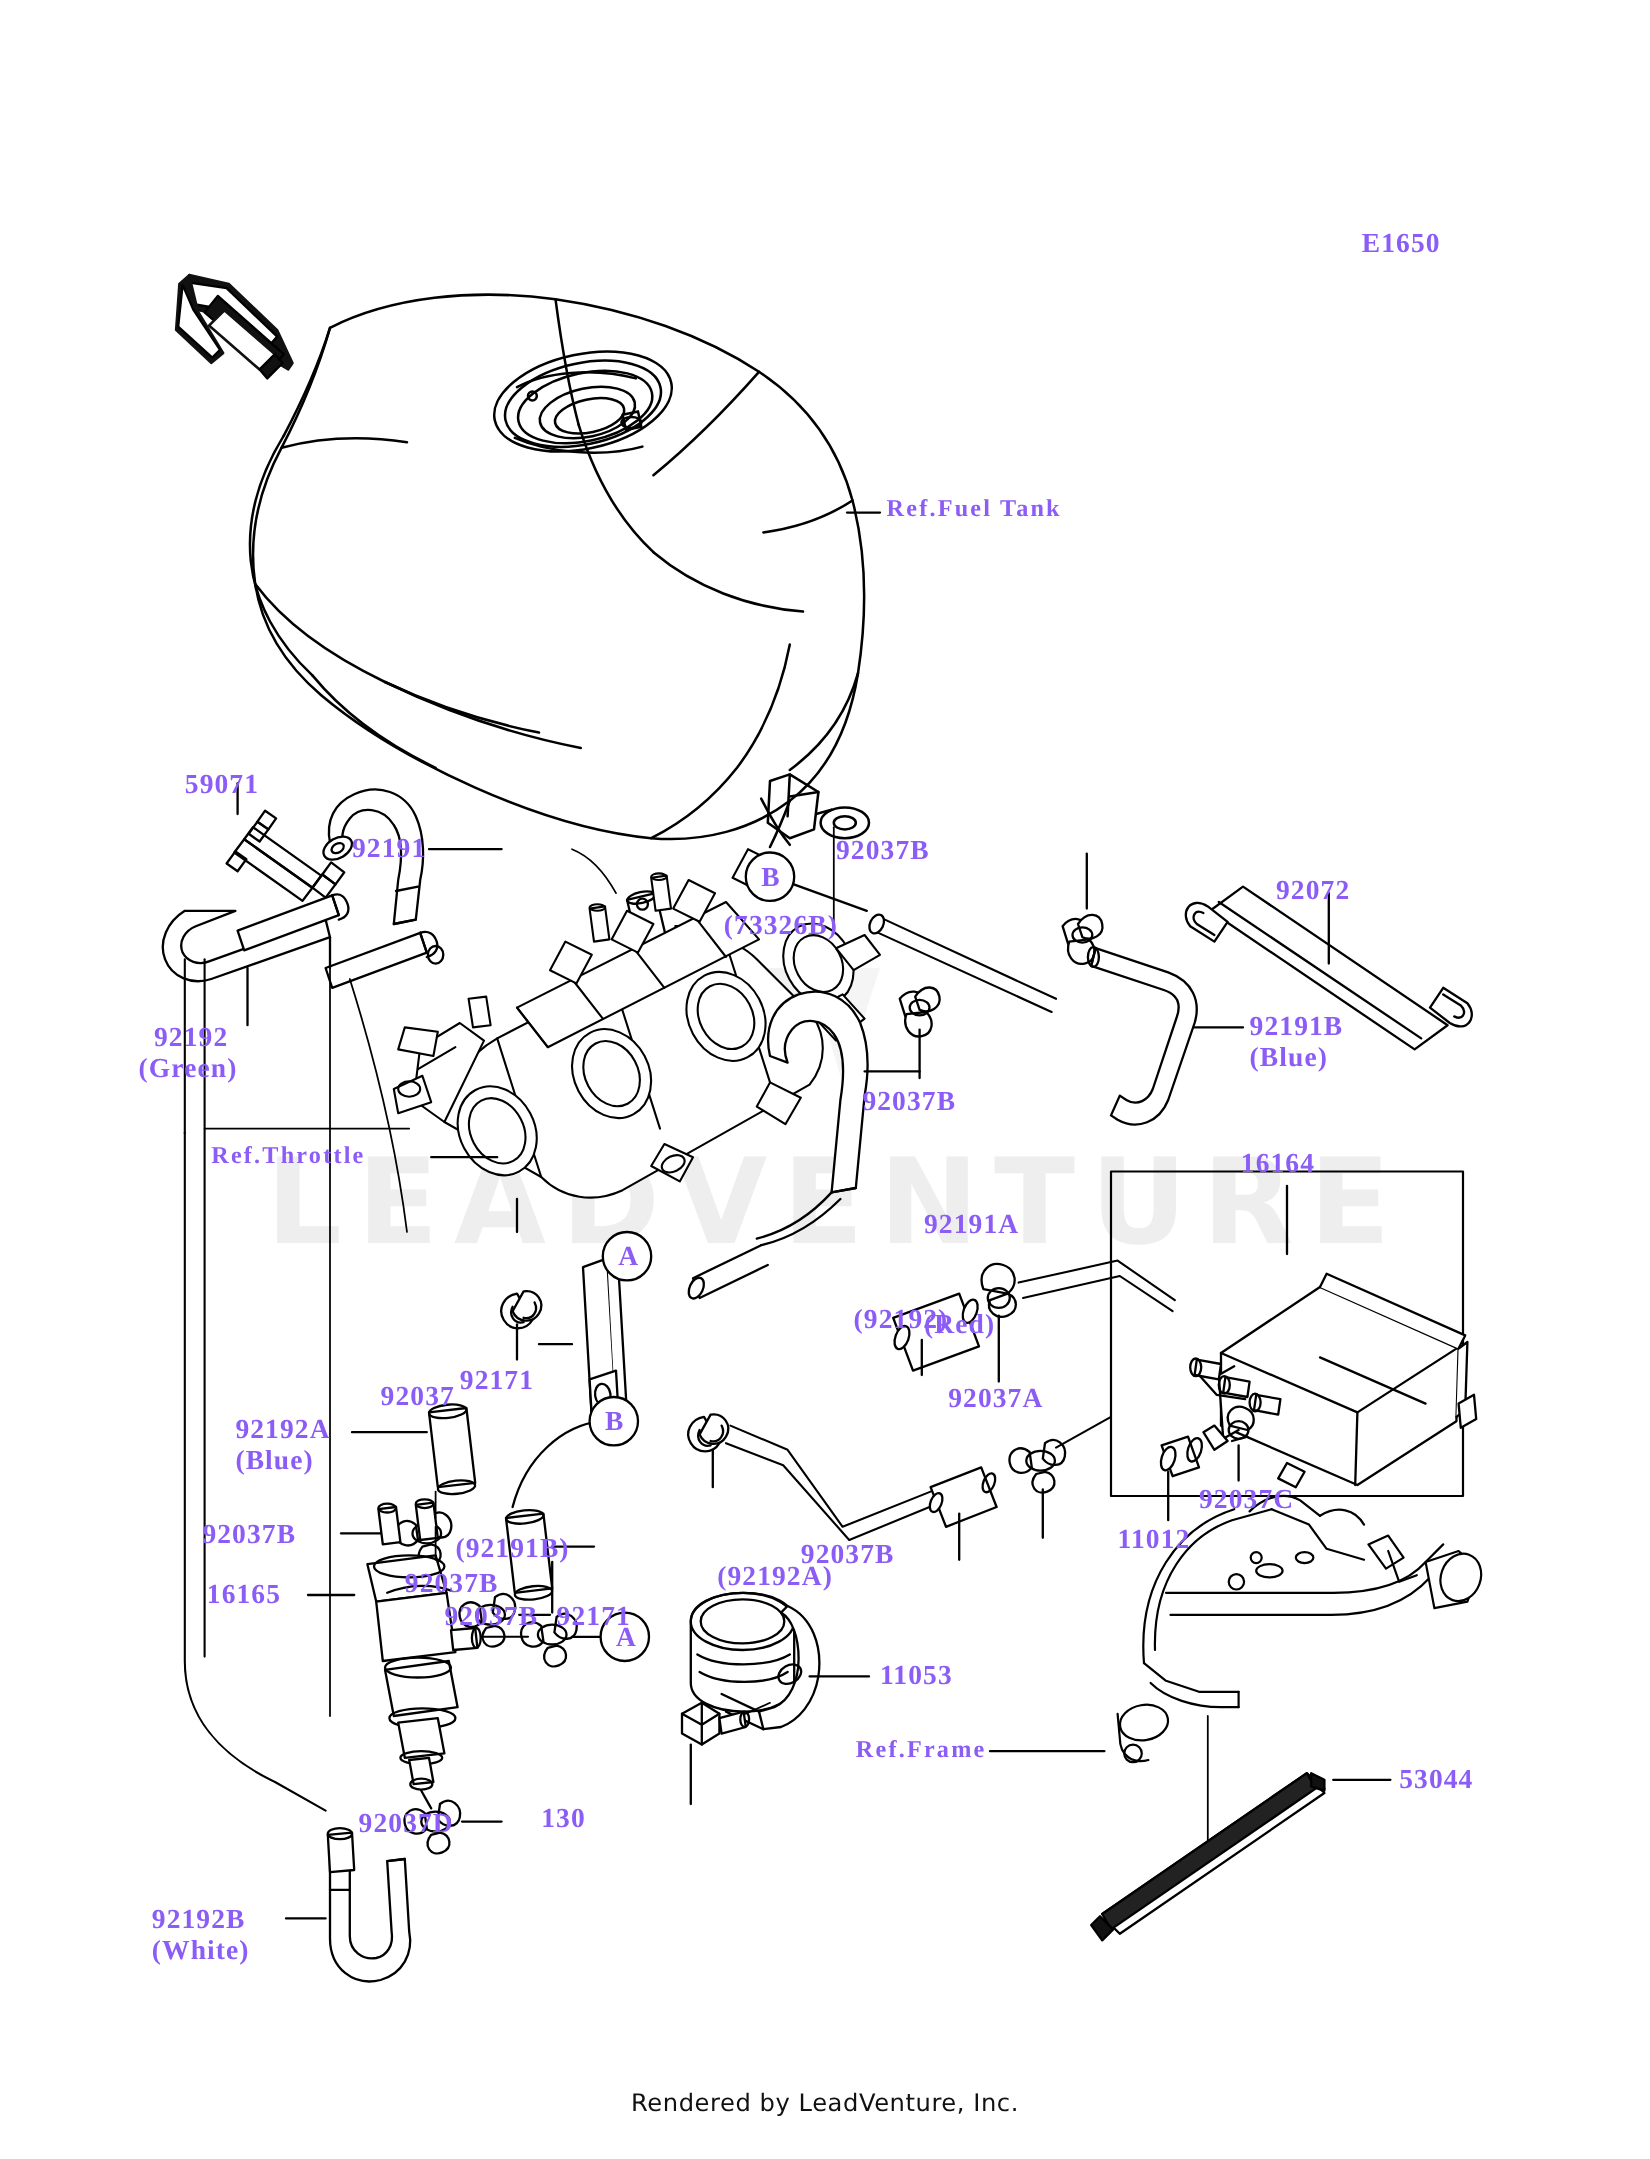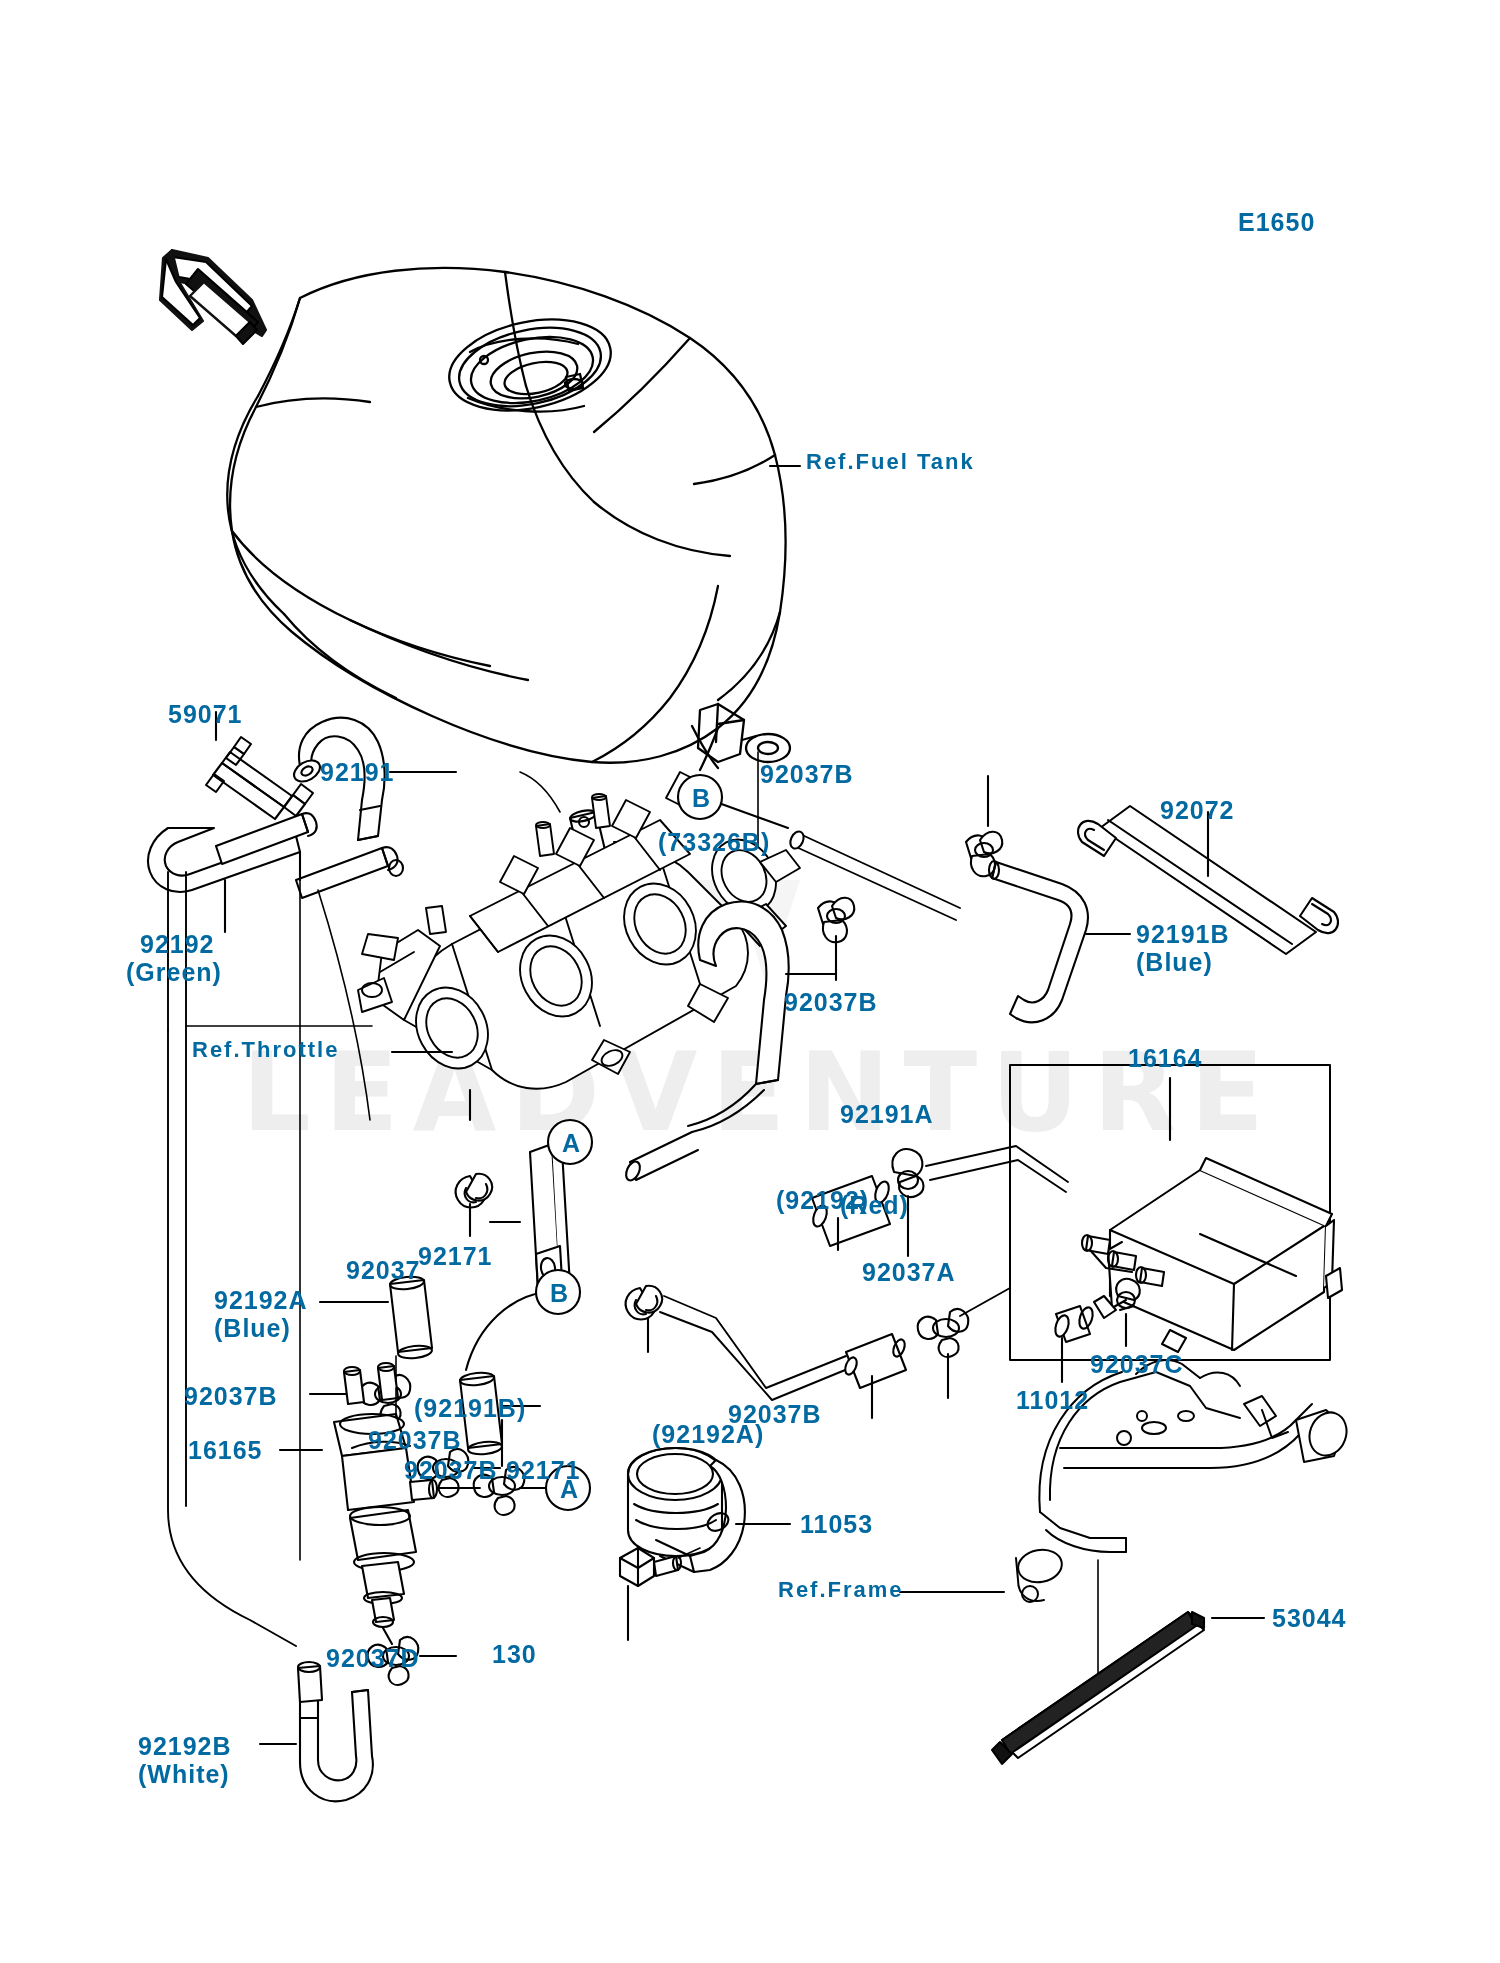--- a/index.html
+++ b/index.html
@@ -1,21 +1,21 @@
 <!DOCTYPE html>
 <html><head>
 <meta charset="utf-8">
 <title>Parts Diagram E1650</title>
 <style>
   html,body{margin:0;padding:0;background:#fff;}
   body{font-family:"DejaVu Sans Mono","Liberation Mono",monospace;}
   #page{position:relative;width:1500px;height:1963px;background:#fff;overflow:hidden;}
   #art{position:absolute;left:0;top:0;width:1500px;height:1963px;}
-  .lbl{position:absolute;font-family:Liberation Sans, sans-serif;
-       font-weight:bold;color:#0369a1;white-space:pre;line-height:1.12;letter-spacing:1px;}
+  .lbl{position:absolute;font-family:Liberation Serif, serif;
+       font-weight:bold;color:#8b5cf6;white-space:pre;line-height:1.12;letter-spacing:1px;}
   .lbl.n{font-size:25px;}
   .lbl.ref{font-size:22px;letter-spacing:2px;}
   .credit{position:absolute;left:0;top:1900px;width:1500px;text-align:center;
           font-family:"DejaVu Sans","Liberation Sans",sans-serif;font-size:22px;
           font-weight:normal;color:#111;letter-spacing:.5px;}
   .wm{position:absolute;left:0;top:0;width:1500px;height:1963px;pointer-events:none;}
 </style>
 </head>
 <body>
 
@@ -556,14 +556,15 @@
 
   <div class="lbl n" style="left:800px; top:1510px;">11053</div>
   <div class="lbl n" style="left:492px; top:1640px;">130</div>
   <div class="lbl n" style="left:1272px; top:1604px;">53044</div>
 
   <div class="lbl n" style="left:692px; top:784px;">B</div>
   <div class="lbl n" style="left:562px; top:1129px;">A</div>
   <div class="lbl n" style="left:550px; top:1279px;">B</div>
   <div class="lbl n" style="left:560px; top:1475px;">A</div>
 
+  <div class="credit">Rendered by LeadVenture, Inc.</div>
 
 </div>
 
 </body></html>

